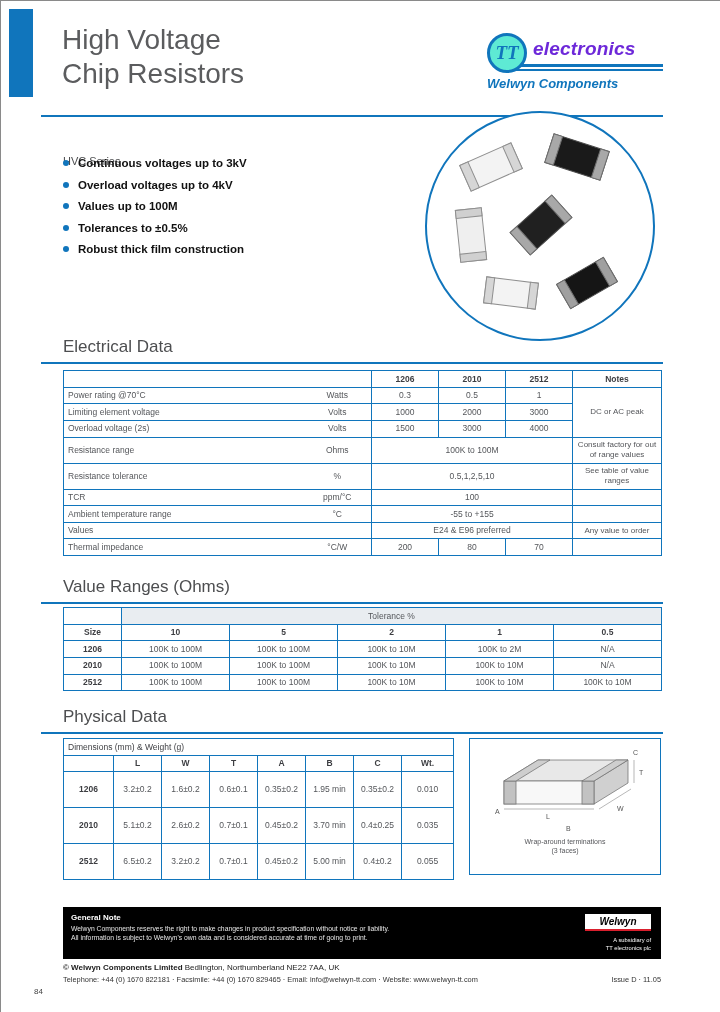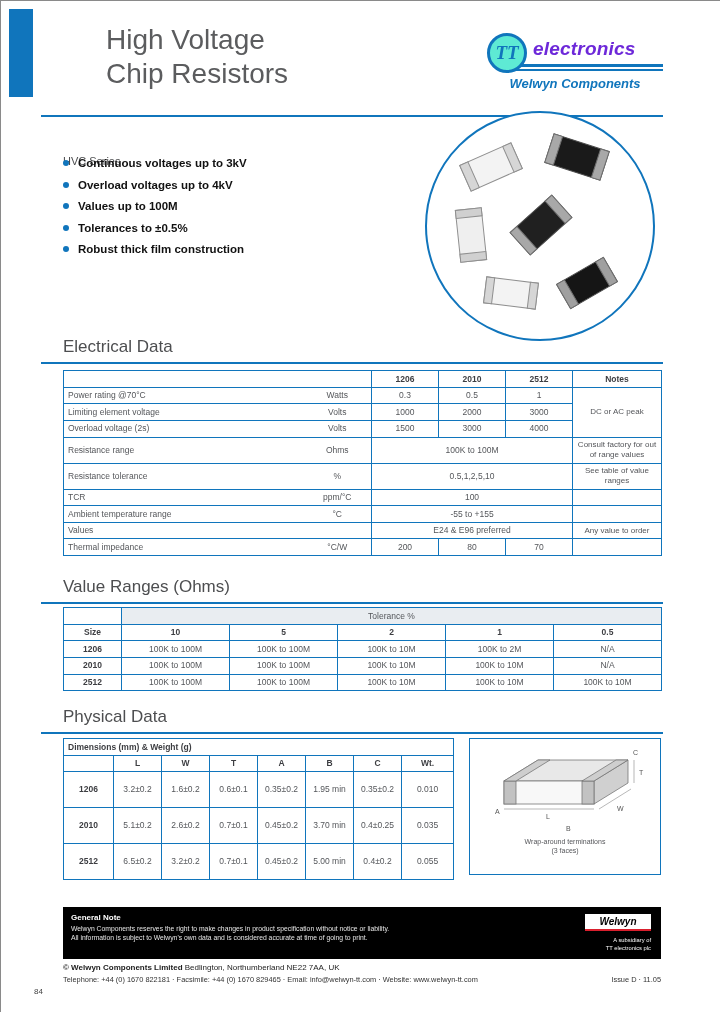--- a/index.html
+++ b/index.html
@@ -2,30 +2,30 @@
 <html><head>
 <meta charset="utf-8">
 <style>
   html,body{margin:0;padding:0;background:#fff;}
   .page{position:relative;width:720px;height:1012px;background:#fff;border:1px solid #8a8a8a;
         font-family:"Liberation Sans",sans-serif;overflow:hidden;}
   .page *{box-sizing:border-box;}
 
   .bluebar{position:absolute;left:8px;top:8px;width:24px;height:88px;background:#1075bc;}
 
-  .title{position:absolute;left:61px;top:22px;font-size:28px;line-height:34px;color:#5b5c5e;font-weight:400;margin-left:44px;}
+  .title{position:absolute;left:61px;top:22px;font-size:28px;line-height:34px;color:#5b5c5e;font-weight:400;}
 
   .logo{position:absolute;left:486px;top:32px;width:176px;height:62px;}
   .tt-circle{position:absolute;left:0;top:0;width:40px;height:40px;border:3px solid #1075bc;border-radius:50%;
              display:flex;align-items:center;justify-content:center;background:#5eead4;z-index:2;}
   .tt-circle span{font-family:"Liberation Serif",serif;font-style:italic;font-weight:bold;font-size:19px;color:#1075bc;}
   .electronics{position:absolute;left:46px;top:5px;font-size:19px;font-weight:bold;font-style:italic;color:#6d28d9;letter-spacing:.2px;}
   .logo-line1{position:absolute;left:12px;top:31px;right:0;height:2.5px;background:#1075bc;}
   .logo-line2{position:absolute;left:12px;top:36px;right:0;height:1.5px;background:#1075bc;}
-  .brand-sub{position:absolute;right:0;top:43px;width:100%;text-align:center;font-size:13px;font-weight:bold;font-style:italic;color:#1075bc;}
+  .brand-sub{position:absolute;right:0;top:43px;width:100%;text-align:left;font-size:13px;font-weight:bold;font-style:italic;color:#1075bc;}
 
   .rule{position:absolute;left:40px;width:622px;background:#1075bc;}
   .rule.top{top:114px;height:2px;}
   .rule.r1{top:361px;height:1.5px;}
   .rule.r2{top:601px;height:1.5px;}
   .rule.r3{top:731px;height:1.5px;}
 
   .hvc{position:absolute;left:62px;top:130px;font-size:11px;color:#4b4c4e;margin-top:24px;}
 
   .features{position:absolute;left:62px;top:156px;width:340px;}
@@ -43,21 +43,21 @@
   table.dt th{color:#3d3e42;font-weight:bold;}
   table.dt td.lbl{text-align:left;border-right:0;}
   table.dt td.unit{text-align:center;border-left:0;}
   table.dt td.note{font-size:8px;}
 
   .etable{position:absolute;left:62px;top:369px;width:598px;}
   .vtable{position:absolute;left:62px;top:606px;width:598px;}
   .vtable .tolhdr{background:#e9edf1;color:#54565a;font-weight:normal;}
   .ptable{position:absolute;left:62px;top:737px;width:390px;}
   .ptable td.data{height:36px;}
-  .ptable .ttl{text-align:left;font-weight:bold;color:#3d3e42;}
+  .ptable .ttl{text-align:left;font-weight:normal;color:#3d3e42;}
 
   .diagram-box{position:absolute;left:468px;top:737px;width:192px;height:137px;border:1px solid #1075bc;background:#fff;
                display:flex;flex-direction:column;align-items:center;justify-content:flex-start;padding-top:4px;}
   .diagram-caption{font-size:7px;color:#55565a;text-align:center;line-height:9px;margin-top:2px;}
 
   .blackbar{position:absolute;left:62px;top:906px;width:598px;height:52px;background:#000;color:#fff;padding:6px 8px;}
   .gn-title{font-size:8px;font-weight:bold;margin-bottom:2px;}
   .gn-line{font-size:6.8px;color:#e6e6e6;line-height:9px;width:480px;}
   .welwyn-box{position:absolute;right:10px;top:7px;width:66px;height:17px;background:#fff;color:#000;
               display:flex;align-items:center;justify-content:center;font-size:10px;font-weight:bold;

